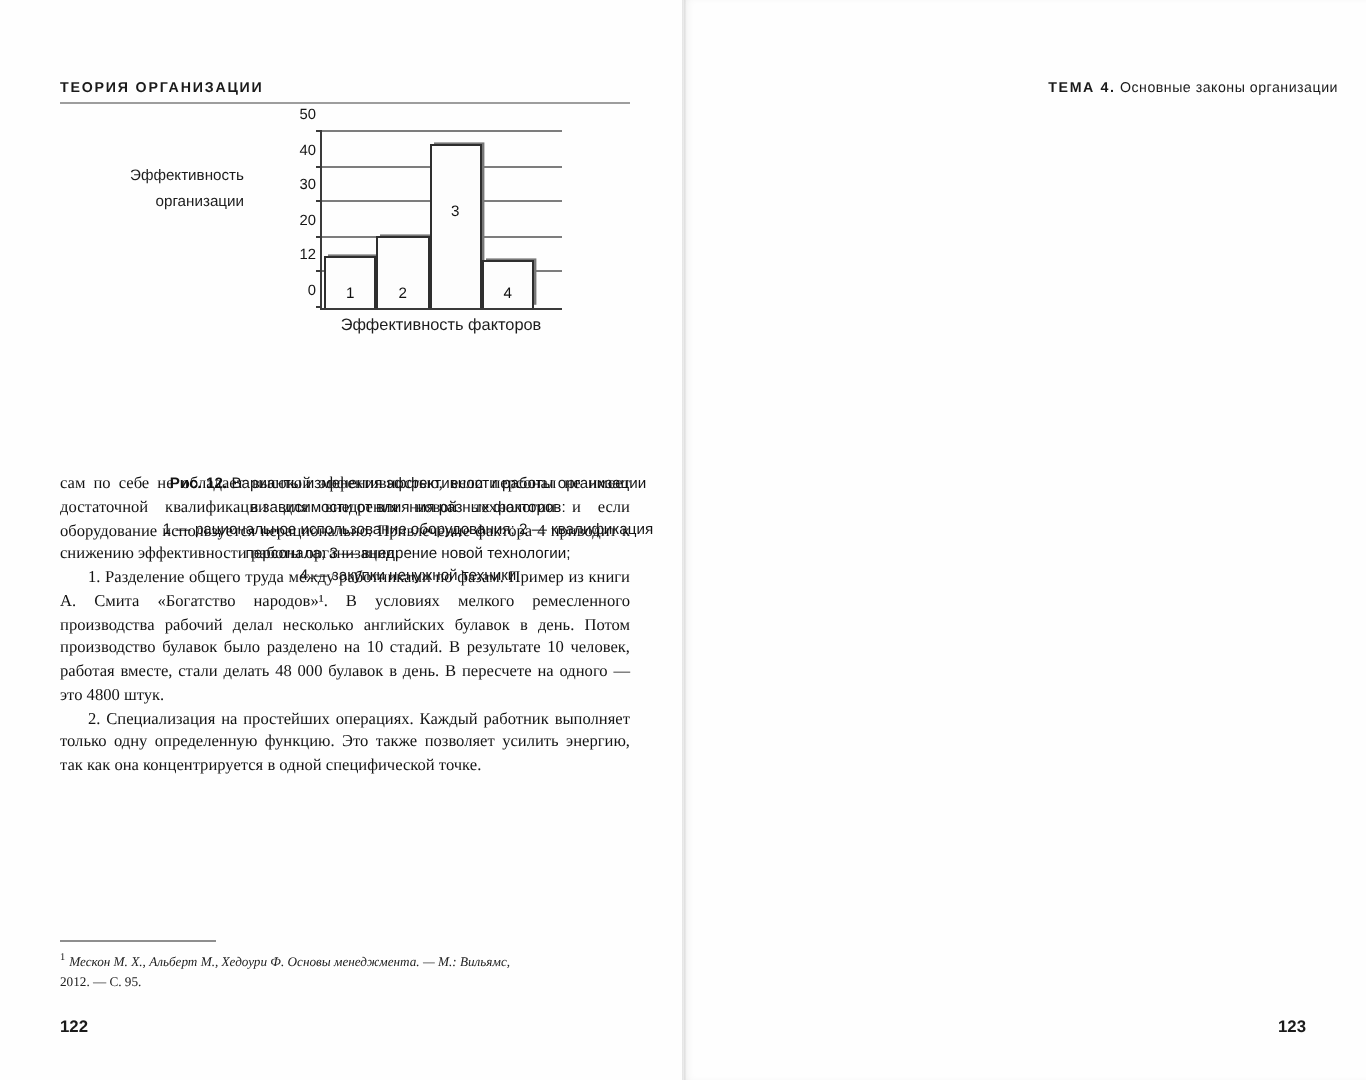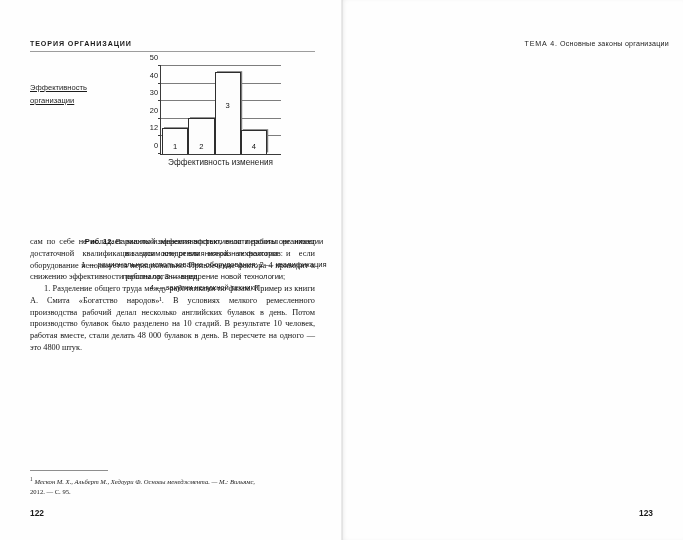--- a/index.html
+++ b/index.html
@@ -35,21 +35,21 @@
     position: absolute;
     top: 40px;
     font-family: "Liberation Sans", sans-serif;
     font-size: 7.1px;
     letter-spacing: 0.9px;
     color: #1a1a1a;
     white-space: nowrap;
   }
   .runhead-left  { left: 30px; font-weight: bold; }
   .runhead-right { right: 14px; text-align: right; letter-spacing: 0.25px; }
-  .runhead-right .rh-strong { font-weight: normal; letter-spacing: 0.8px; }
+  .runhead-right .rh-strong { font-weight: bold; letter-spacing: 0.8px; }
   .rule {
     position: absolute;
     height: 1px;
     background: #9d9d9d;
     top: 51px;
   }
   .rule-left  { left: 30px;  width: 285px; }
 
   
   .figure {
@@ -60,26 +60,25 @@
   }
   .chart-wrap {
     position: relative;
     height: 112px;
   }
   .y-axis-title {
     position: absolute;
     left: 0;
     top: 24px;
     width: 92px;
-    text-align: left;
+    text-align: right;
     font-family: "Liberation Sans", sans-serif;
     font-size: 7.6px;
     line-height: 12.5px;
     color: #1c1c1c;
-    text-decoration: underline;
   }
   .plot {
     position: absolute;
     left: 130px;
     top: 8px;
     width: 120px;
     height: 88px;
     border-left: 1.1px solid #3a3a3a;
     border-bottom: 1.1px solid #3a3a3a;
   }
@@ -266,36 +265,37 @@
               </div>
               <div class="bar" style="height: 80.96px;">
                 <span class="bar-label bar-label-top">3</span>
               </div>
               <div class="bar" style="height: 22.88px;">
                 <span class="bar-label">4</span>
               </div>
             </div>
         </div>
 
-        <div class="x-axis-title">Эффективность изменения</div>
+        <div class="x-axis-title">Эффективность факторов</div>
       </div>
 
       <div class="fig-caption">
         <span class="cap-head">Рис. 12.</span>
         <span>Варианты изменения эффективности работы организации</span><br>
         <span>в зависимости от влияния разных факторов:</span><br>
         <span>1 — рациональное использование оборудования; 2 — квалификация</span><br>
         <span>персонала; 3 — внедрение новой технологии;</span><br>
         <span>4 — закупки ненужной техники</span>
       </div>
     </div>
 
     <div class="col col-left">
       <p class="noindent">сам по себе не обладает высокой эффективностью, если персонал не имеет достаточной квалификации для внедрения новой технологии и если оборудование используется нерационально. Привлечение фактора 4 приводит к снижению эффективности работы организации.</p>
       <p>1. Разделение общего труда между работниками по фазам. Пример из книги А. Смита «Богатство народов»¹. В условиях мелкого ремесленного производства рабочий делал несколько английских булавок в день. Потом производство булавок было разделено на 10 стадий. В результате 10 человек, работая вместе, стали делать 48 000 булавок в день. В пересчете на одного — это 4800 штук.</p>
+      <p>2. Специализация на простейших операциях. Каждый работник выполняет только одну определенную функцию. Это также позволяет усилить энергию, так как она концентрируется в одной специфической точке.</p>
     </div>
 
     <div class="footnote">
       <div class="footnote-rule"></div>
       <div class="footnote-text">
         <span class="fn-mark">1</span><span>Мескон М. Х., Альберт М., Хедоури Ф.</span><span> Основы менеджмента. — М.: Вильямс,</span><br>
         <span class="fn-plain">2012. — С. 95.</span>
       </div>
     </div>
 

